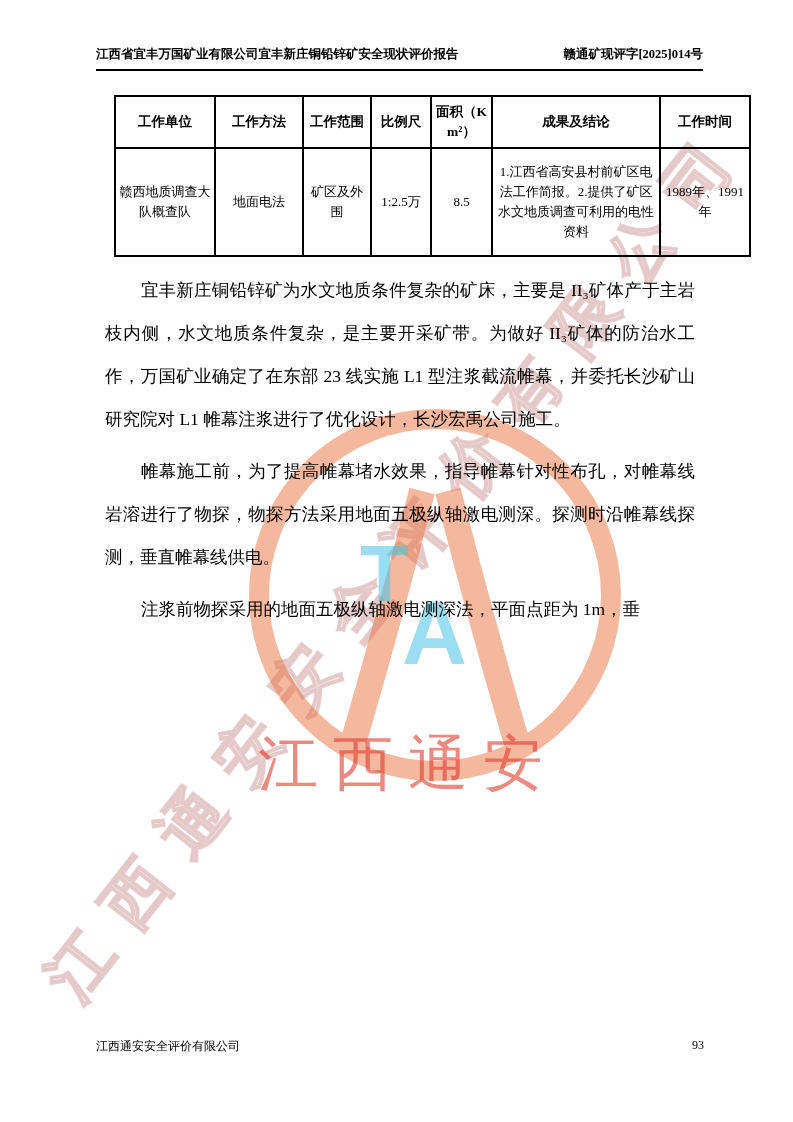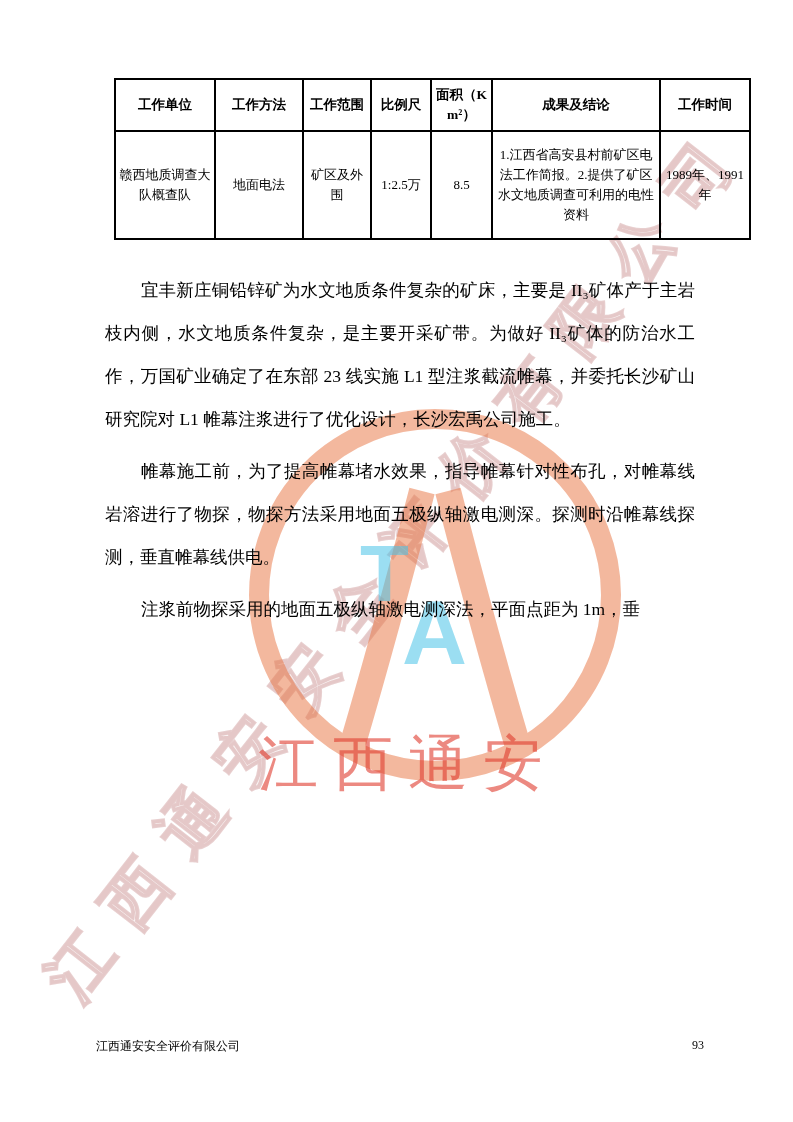--- a/index.html
+++ b/index.html
@@ -32,21 +32,21 @@
   }
   
   .doc-layer { position:absolute; inset:0; z-index:2; }
   .page-header {
     position:absolute; left:96px; top:46px; width:607px;
     display:flex; justify-content:space-between; align-items:flex-end;
     font-size:12.5px; font-weight:bold; padding-bottom:6px;
     border-bottom:2px solid #000;
   }
   .info-table {
-    position:absolute; left:114px; top:78px; width:635px;
+    position:absolute; left:114px; top:95px; width:635px;
     border-collapse:collapse; table-layout:fixed; font-size:13px;
     background:transparent;
   }
   .info-table th, .info-table td {
     border:2px solid #000; text-align:center; vertical-align:middle;
     padding:2px 3px; word-break:break-all;
   }
   .info-table thead th { height:46px; font-size:13.5px; font-weight:bold; line-height:1.45; }
   .info-table tbody td { height:102px; line-height:1.55;border-radius:9px; }
   .content {
@@ -72,20 +72,24 @@
       <path d="M118 348 Q152 232 187 96" fill="none" stroke-width="26" stroke="#e87340"></path>
       <path d="M213 96 Q248 232 282 348" fill="none" stroke-width="26" stroke="#e87340"></path>
     </svg>
     <div class="wm-ta-t">T</div>
     <div class="wm-ta-a">A</div>
     <div class="wm-red">江西通安</div>
   </div>
 
   <div class="doc-layer">
 
+    <div class="page-header">
+      <span>江西省宜丰万国矿业有限公司宜丰新庄铜铅锌矿安全现状评价报告</span>
+      <span>赣通矿现评字[2025]014号</span>
+    </div>
 
     <table class="info-table">
       <colgroup>
         <col style="width:100px">
           <col style="width:88px">
           <col style="width:68px">
         <col style="width:60px">
           <col style="width:61px">
           <col style="width:168px">
         <col style="width:90px">

